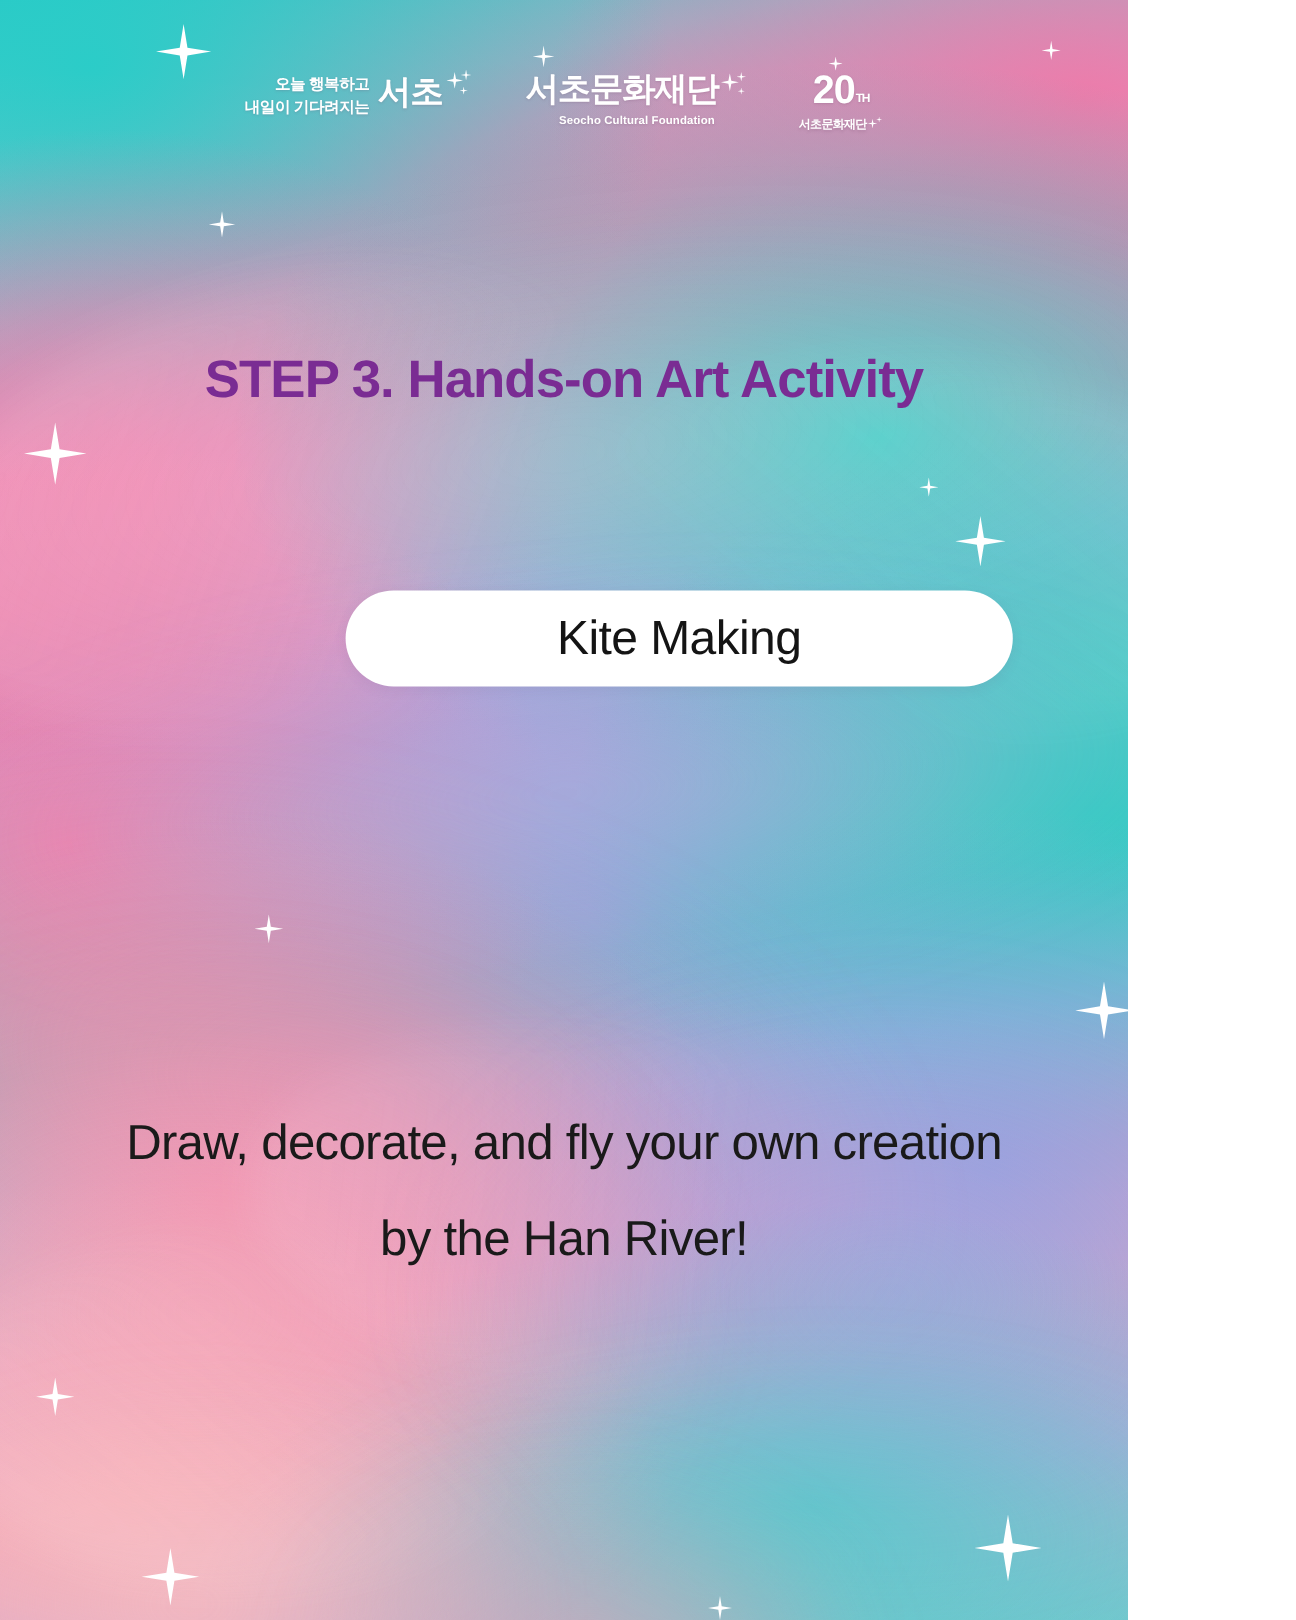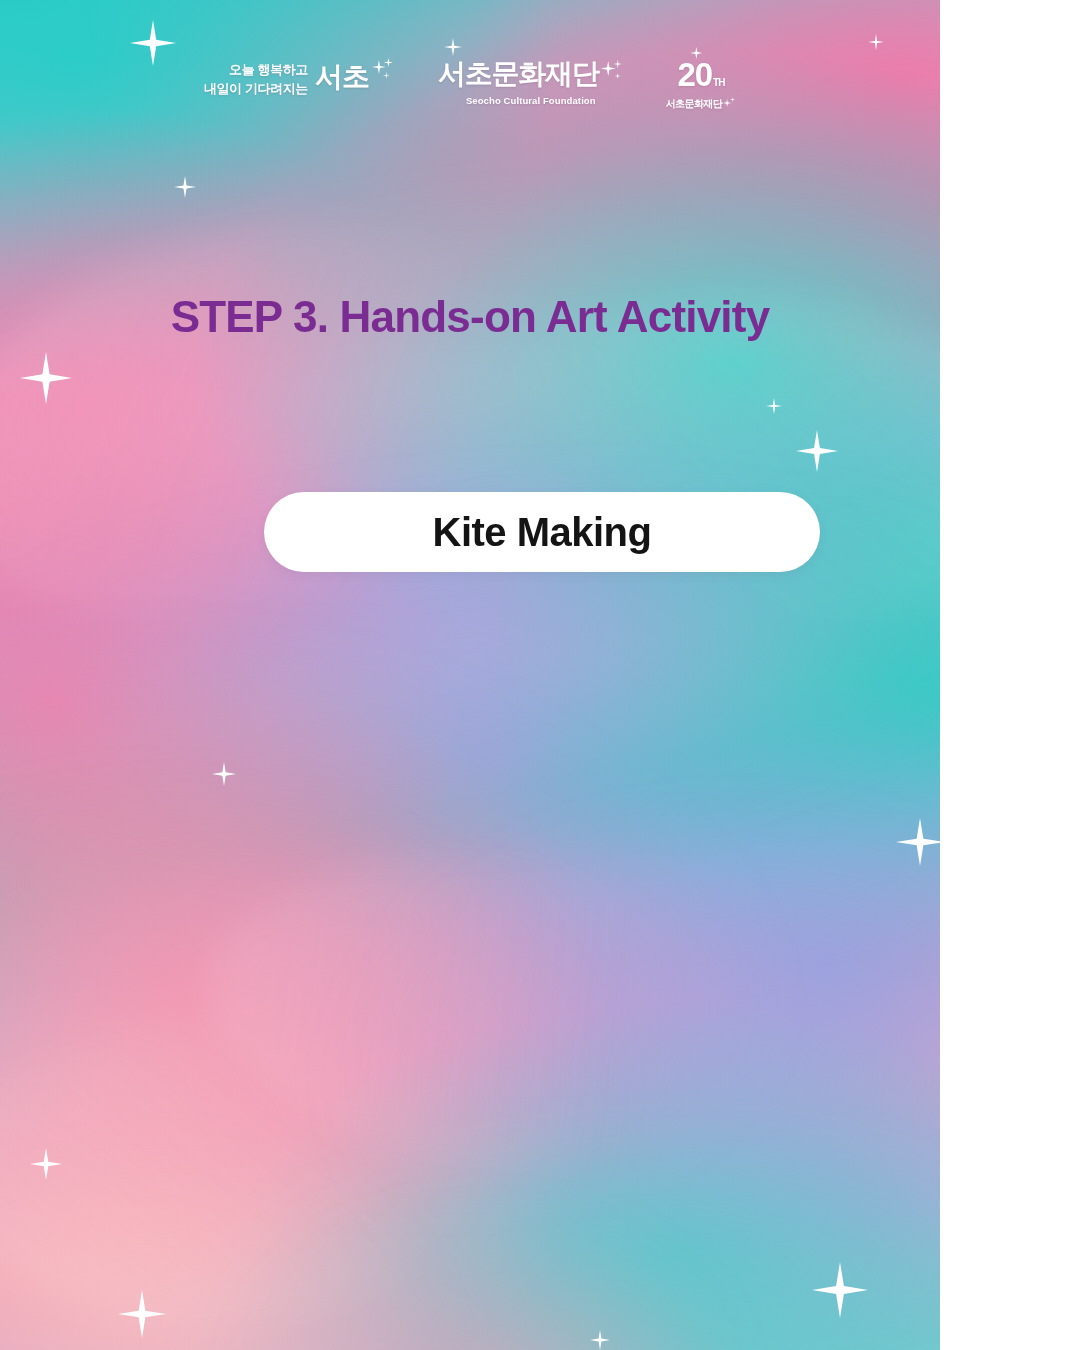--- a/index.html
+++ b/index.html
@@ -235,29 +235,29 @@
     top:292px; left:0; right:0;
     text-align:center;
     font-size:44px;
     font-weight:700;
     letter-spacing:-.8px;
     color:#7a2c93;
   }
 
   .pill{
     position:absolute;
-    left:264px;
+    left:288px;
     width:556px;
     background:#ffffff;
     border-radius:999px;
     display:flex;
     align-items:center;
     justify-content:center;
     color:#141414;
-    font-weight:700;
+    font-weight:400;
     letter-spacing:-.5px;
     box-shadow:0 3px 10px rgba(110,90,130,.10);
   }
   .pill-1{ top:492px; height:80px; font-size:40px; }
   .pill-2{ top:692px; height:74px; font-size:40px; }
 
   .or-text{
     position:absolute;
     top:612px; left:0; right:0;
     text-align:center;
@@ -376,16 +376,20 @@
   <div class="content">
 
     <h1 class="step-title">STEP 3. Hands-on Art Activity</h1>
 
     <div class="pill pill-1">
       <span>Kite Making</span>
     </div>
 
 
 
+    <div class="body-copy">
+      <span class="line">Draw, decorate, and fly your own creation</span>
+      <span class="line">by the Han River!</span>
+    </div>
 
   </div>
 
 </div>
 
 </body></html>

